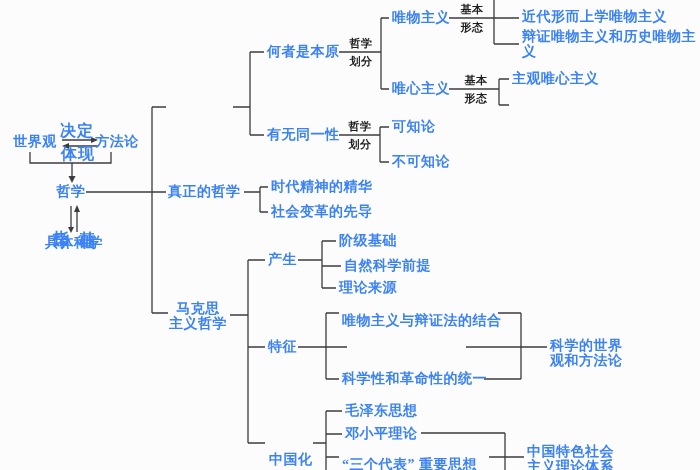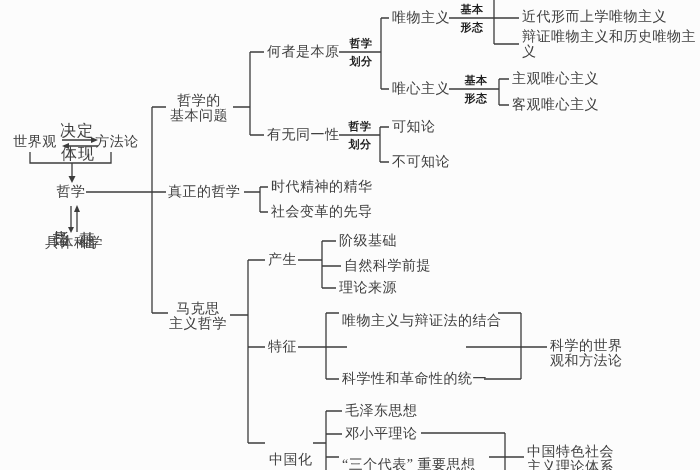--- a/index.html
+++ b/index.html
@@ -3,21 +3,21 @@
 <meta charset="utf-8">
 <style>
   html,body{margin:0;padding:0;}
   #stage{
     position:relative;width:700px;height:470px;overflow:hidden;
     background:#fcfcfc;
     font-family:"Liberation Serif","DejaVu Serif",serif;
   }
   #wires{position:absolute;left:0;top:0;}
   .lbl{
-    position:absolute;color:#404040;font-weight:400;
+    position:absolute;color:#3b82f6;font-weight:700;
     font-size:14px;line-height:1.1;white-space:pre-line;
     letter-spacing:0.5px;
   }
   .c{transform:translate(-50%,-50%);text-align:center;}
   .l{transform:translateY(-50%);}
   .sm{font-size:16px;letter-spacing:1px;}
   .frac{
     position:absolute;transform:translate(-50%,-50%);
     display:flex;flex-direction:column;align-items:center;gap:7px;
     color:#1e1e1e;font-weight:600;font-size:11px;line-height:1;letter-spacing:0.5px;
@@ -70,41 +70,38 @@
 
   <div class="lbl c" style="left:35px;top:142px">世界观</div>
   <div class="lbl c sm" style="left:77px;top:131px">决定</div>
   <div class="lbl c sm" style="left:78px;top:154px">体现</div>
   <div class="lbl c" style="left:117px;top:142px">方法论</div>
   <div class="lbl c" style="left:71px;top:192px">哲学</div>
   <div class="lbl c sm vert" style="left:61px;top:219px">指导</div>
   <div class="lbl c sm vert" style="left:87px;top:220px">基础</div>
   <div class="lbl c" style="left:74px;top:243px">具体科学</div>
 
-  <div class="lbl c" style="left:199px;top:108px">哲学的
-基本问题</div>
   <div class="lbl l" style="left:267px;top:52px">何者是本原</div>
   <div class="frac" style="left:361px;top:52px">
     <span>哲学</span>
     <span>划分</span>
   </div>
   <div class="lbl l" style="left:392px;top:18px">唯物主义</div>
   <div class="frac" style="left:472px;top:18px">
     <span>基本</span>
     <span>形态</span>
   </div>
   <div class="lbl l" style="left:522px;top:17px">近代形而上学唯物主义</div>
   <div class="lbl l" style="left:522px;top:44px">辩证唯物主义和历史唯物主义</div>
   <div class="lbl l" style="left:392px;top:89px">唯心主义</div>
   <div class="frac" style="left:476px;top:89px">
     <span>基本</span>
     <span>形态</span>
   </div>
   <div class="lbl l" style="left:512px;top:79px">主观唯心主义</div>
-  <div class="lbl l" style="left:512px;top:105px">客观唯心主义</div>
   <div class="lbl l" style="left:267px;top:135px">有无同一性</div>
   <div class="frac" style="left:360px;top:135px">
     <span>哲学</span>
     <span>划分</span>
   </div>
   <div class="lbl l" style="left:392px;top:127px">可知论</div>
   <div class="lbl l" style="left:392px;top:162px">不可知论</div>
 
   <div class="lbl l" style="left:168px;top:192px">真正的哲学</div>
   <div class="lbl l" style="left:271px;top:187px">时代精神的精华</div>

